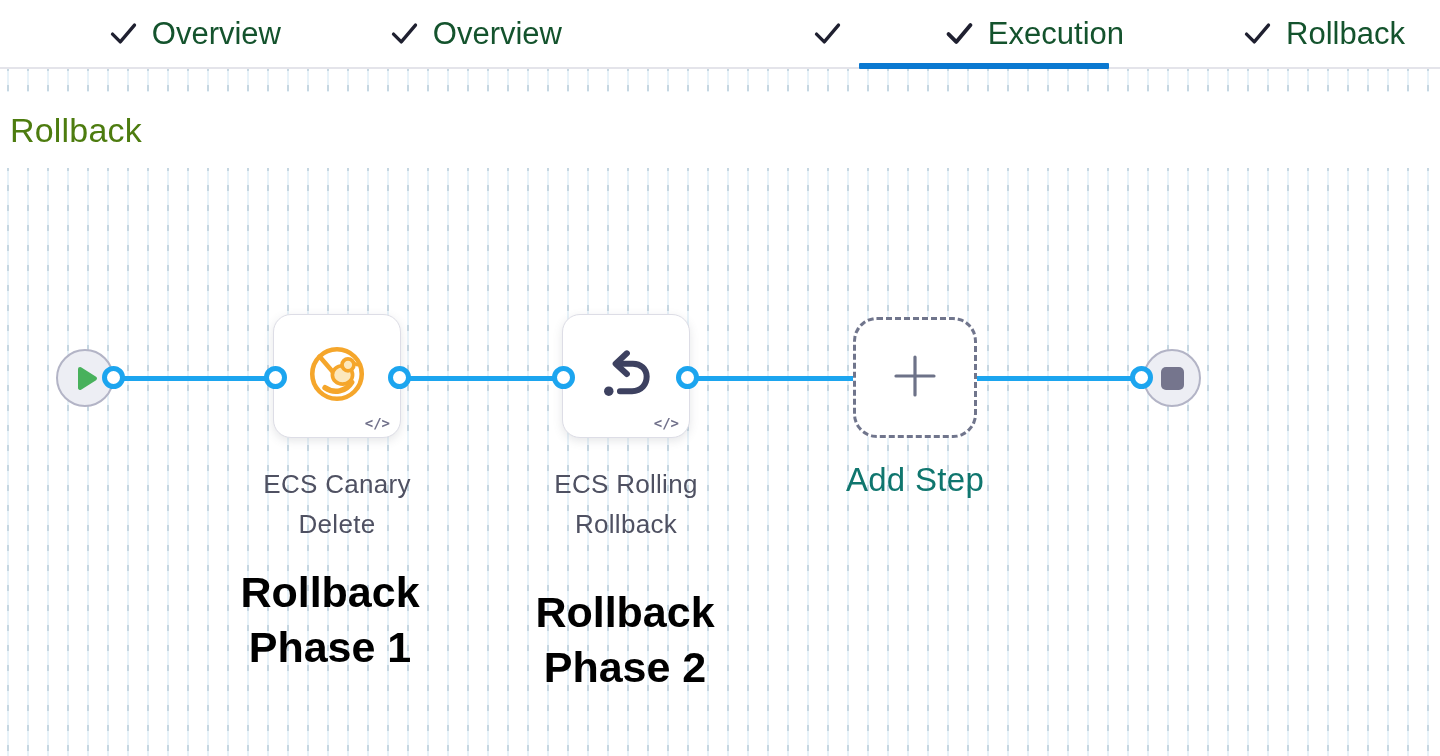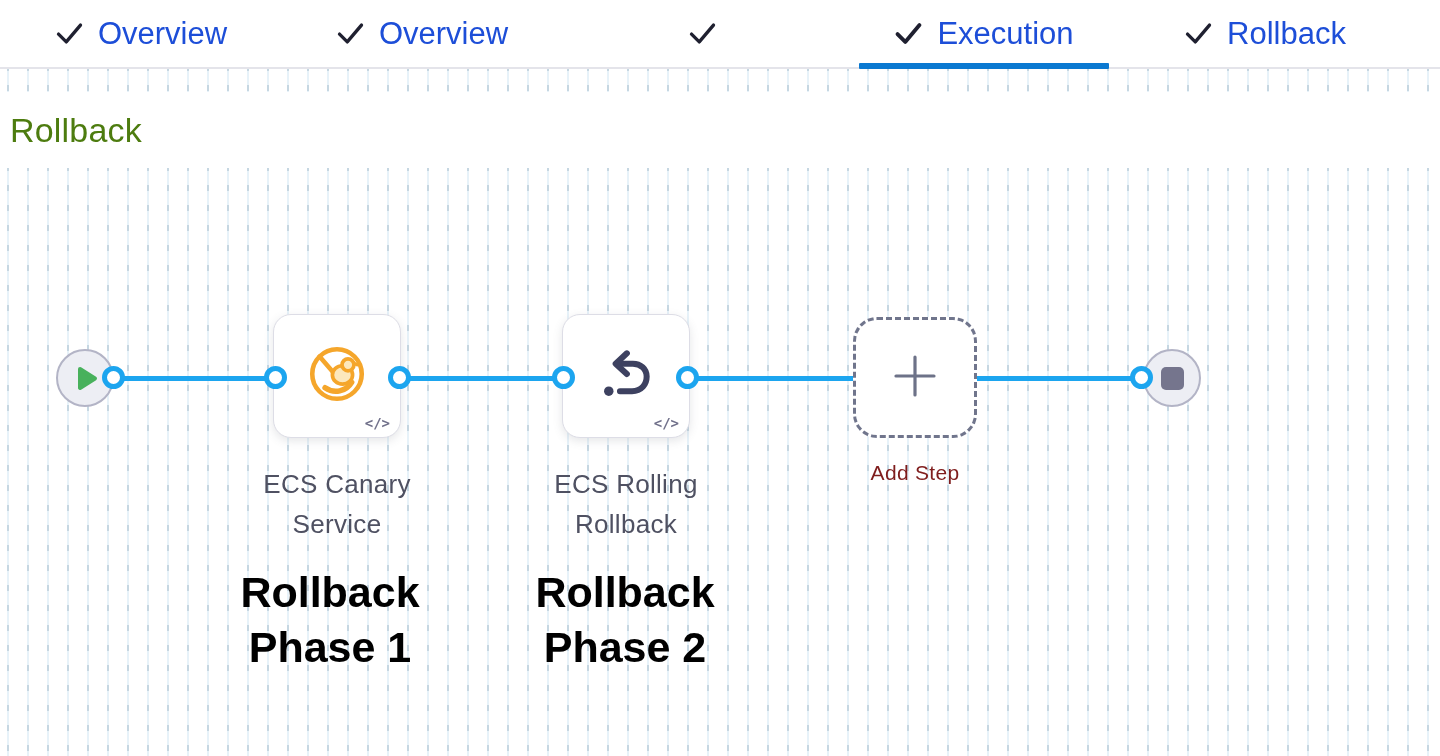--- a/index.html
+++ b/index.html
@@ -7,22 +7,22 @@
   #app { position:relative; width:1440px; height:756px; overflow:hidden; background:#fff; }
 
   
   .tabbar {
     position:absolute; top:0; left:0; width:1440px; height:69px;
     background:#fff; border-bottom:2px solid #e4e4ea;
     display:flex; z-index:10;
   }
   .tab {
     position:relative; width:281px; height:100%;
-    display:flex; align-items:center; justify-content:center; gap:13px;
-    font-size:31px; color:#1d4ed8; font-weight:400; cursor:pointer;
+    display:flex; align-items:center; justify-content:flex-end; gap:13px;
+    font-size:31px; color:#14532d; font-weight:400; cursor:pointer;
   }
   .tab.active { font-weight:400; }
   .tab .check-icon { width:31px; height:31px; flex:0 0 auto; }
   .tab .check-icon svg { display:block; width:100%; height:100%; }
   .tab-underline {
     position:absolute; left:50%; bottom:-2px; transform:translateX(-50%);
     width:250px; height:6px; background:#0b79d1; border-radius:1px;
   }
 
   
@@ -84,28 +84,28 @@
   }
 
   .step-name {
     position:absolute; top:464px; width:190px; text-align:center;
     font-size:26px; line-height:40px; color:#4f5162; letter-spacing:0.3px; z-index:4;
   }
   .step-name.s1 { left:242px; }
   .step-name.s2 { left:531px; }
   .add-step-label {
     position:absolute; top:461px; left:820px; width:190px; text-align:center;
-    font-size:21px; color:#7f1d1d; letter-spacing:0.3px; z-index:4;
+    font-size:33px; color:#0f766e; letter-spacing:0.3px; z-index:4;
   }
   .annotation {
     position:absolute; top:565px; width:244px; text-align:center;
     font-size:43px; line-height:55px; font-weight:700; color:#000000; z-index:6;
   }
   .annotation.a1 { left:208px; }
-  .annotation.a2 { left:503px; }
+  .annotation.a2 { left:503px;margin-top:20px; }
 </style>
 </head>
 <body>
 
 <div id="app">
 
   <div class="tabbar">
     <div class="tab">
       <span class="check-icon">
         <svg viewBox="0 0 24 24" fill="none">
@@ -202,20 +202,20 @@
     <span class="stop-icon"></span>
   </div>
 
   <div class="port" style="left:102px;"></div>
   <div class="port" style="left:264px;"></div>
   <div class="port" style="left:388px;"></div>
   <div class="port" style="left:552px;"></div>
   <div class="port" style="left:676px;"></div>
   <div class="port" style="left:1130px;"></div>
 
-  <div class="step-name s1">ECS Canary Service</div>
+  <div class="step-name s1">ECS Canary Delete</div>
   <div class="step-name s2">ECS Rolling Rollback</div>
   <div class="add-step-label">Add Step</div>
 
   <div class="annotation a1">Rollback Phase 1</div>
   <div class="annotation a2">Rollback Phase 2</div>
 
 </div>
 
 </body></html>

